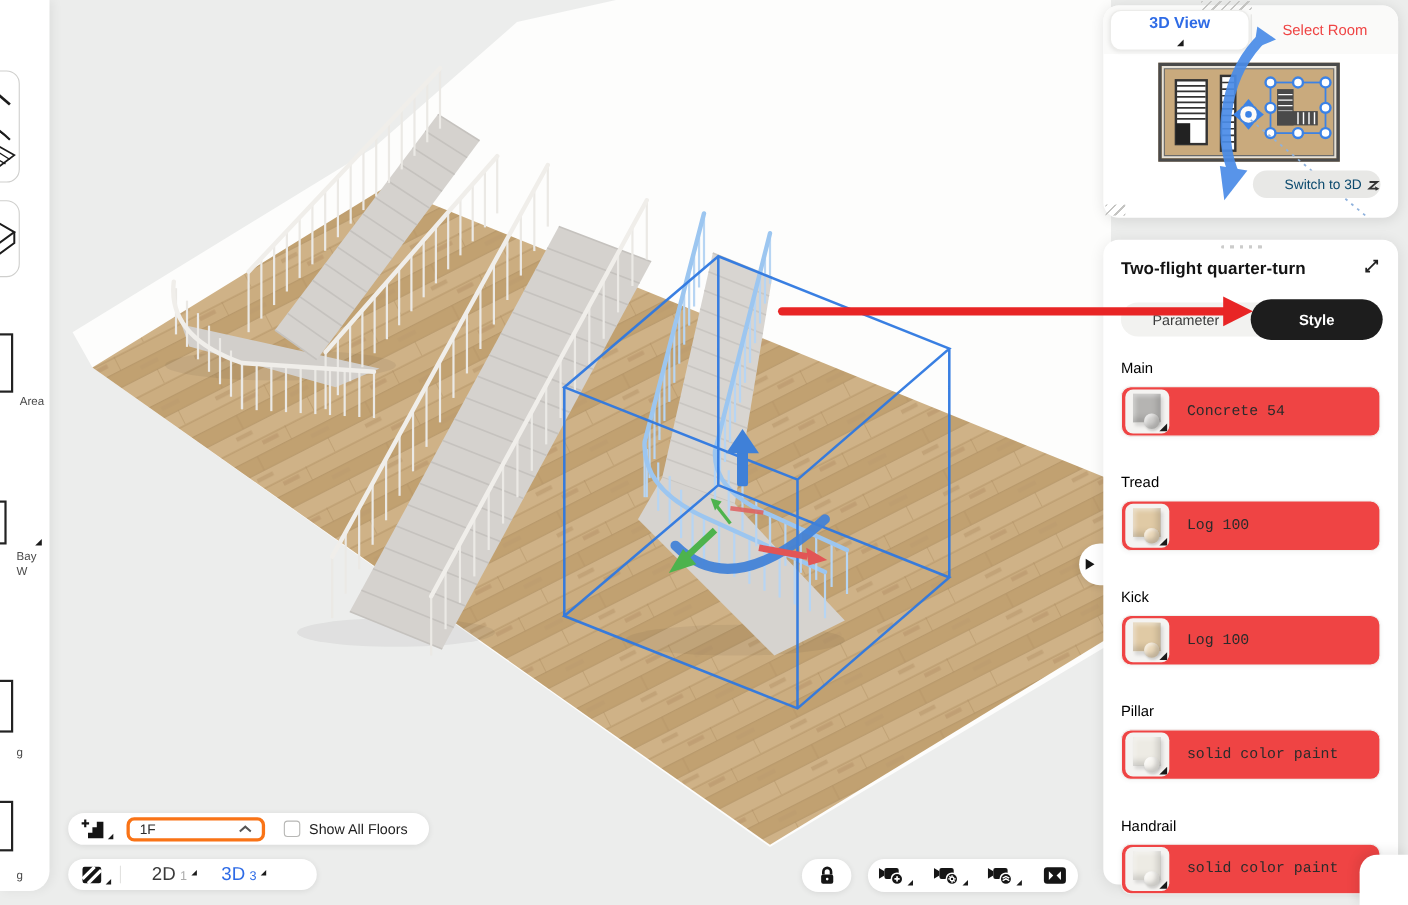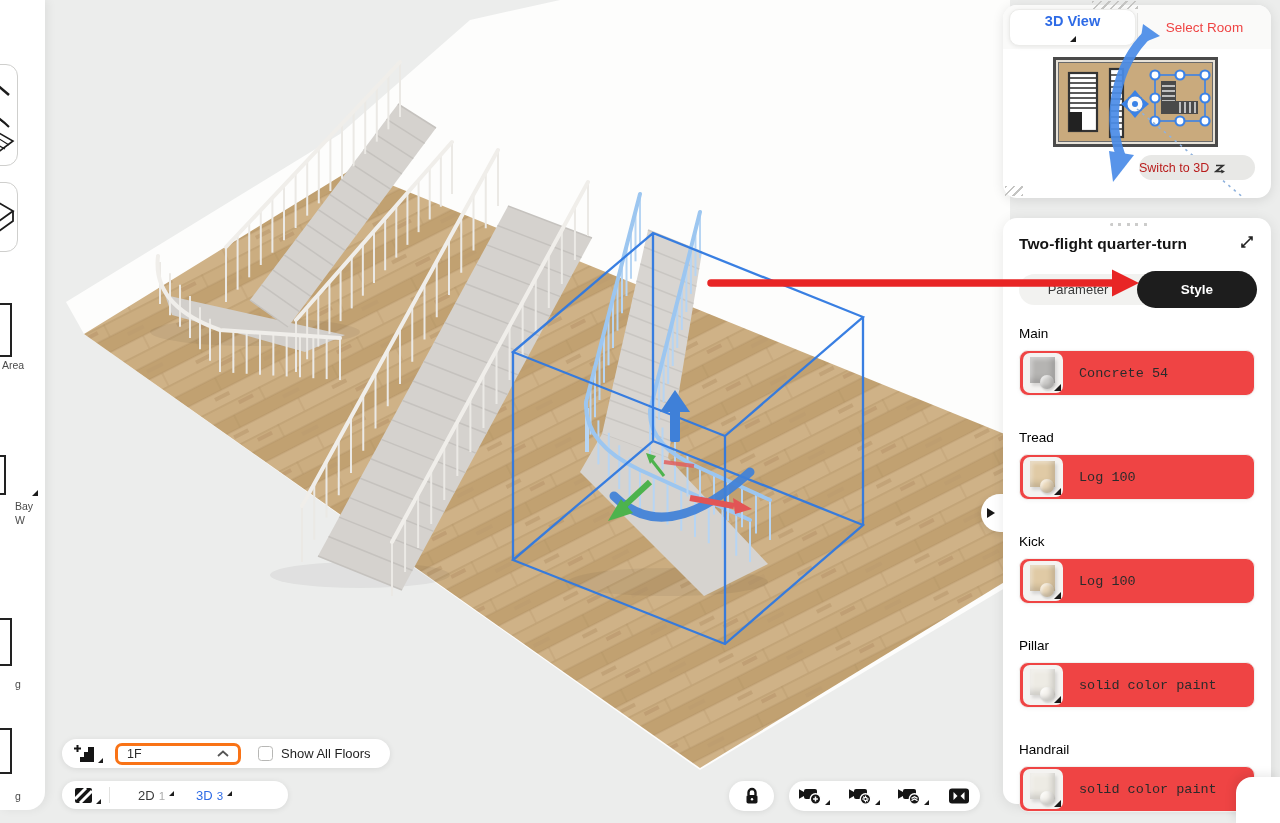--- a/index.html
+++ b/index.html
@@ -25,21 +25,21 @@
   #mm-pill { position:absolute; left:6px; top:4px; width:127px; height:37px; background:#fff; border:1px solid #ececea;
     border-radius:10px; box-shadow:0 1px 4px rgba(0,0,0,.08); display:flex; align-items:center; justify-content:center; gap:7px;flex-direction:column; }
   #mm-pill span { color:#2e6be6; font-weight:bold; font-size:14.5px; }
   #mm-divider { position:absolute; left:134px; top:8px; width:1px; height:28px; background:#e4e4e2; }
   #mm-room-tab { position:absolute; left:135px; top:0; right:0; height:44px; display:flex; align-items:center;
     justify-content:center; font-size:13.5px; color:#ef4444; border-radius:0 14px 0 0; }
   #mm-thumb { position:absolute; left:50px; top:52px; width:165px; height:90px; background:#c9aa7d;
     border:3px solid #4a4a4a; box-shadow:inset 0 0 0 2px #e7e2d8, inset 0 0 0 3px #6a6a6a; }
   #mm-svg { position:absolute; inset:0; pointer-events:none; }
   #mm-switch { position:absolute; left:136px; top:150px; width:116px; height:25px; background:#e8e8e6; border-radius:13px;
-    display:flex; align-items:center; justify-content:flex-start; gap:5px; font-size:12.5px; color:#b91c1c; }
+    display:flex; align-items:center; justify-content:flex-end; gap:5px; font-size:12.5px; color:#0c4a6e; }
 
   .hatch { position:absolute; background:repeating-linear-gradient(135deg,#c4c4c2 0 1.5px,transparent 1.5px 6px); z-index:21; }
   .grip-dots { position:absolute; width:38px; height:3px; z-index:21;
     background:repeating-linear-gradient(90deg,#cccccb 0 3px,transparent 3px 8.5px); border-radius:2px; }
 
   
   #props { position:absolute; left:1003px; top:218px; width:268px; height:586px; background:#fff;
     border-radius:14px; box-shadow:0 2px 14px rgba(0,0,0,.09); z-index:20; padding:16px 16px 0 16px; }
   #props-title-row { display:flex; align-items:center; }
   #props-title { font-size:15.5px; font-weight:bold; color:#141414; letter-spacing:.1px; }
@@ -75,21 +75,21 @@
   #floor-dd { margin-left:12px; width:126px; height:22px; border:3px solid #f97316; border-radius:7px;
     display:flex; align-items:center; padding:0 9px; }
   #floor-dd span { font-size:12.5px; color:#2d2d2d; }
   #floor-dd svg { margin-left:auto; }
   #checkbox { margin-left:17px; width:15px; height:15px; border:1.5px solid #b7b7b5; border-radius:3.5px; background:#fff; }
   #show-all-label { margin-left:8px; font-size:13px; color:#1f1f1f; }
 
   #toggle-pill { left:62px; top:781px; width:226px; height:28px; padding:0 12px; }
   .tgl-divider { width:1px; height:16px; background:#e2e2e0; margin:0 10px 0 8px; }
   .mode { display:flex; align-items:baseline; gap:4px; }
-  .mode .m { font-size:13px; color:#3a3a3a; }
+  .mode .m { font-size:17px; color:#3a3a3a; }
   .mode .c { font-size:11.5px; color:#ababab; }
   .mode.active .m, .mode.active .c { color:#2e6be6; }
   .mode-tri { width:0; height:0; border-bottom:5px solid #1c1c1c; border-left:5px solid transparent;
     margin:10px 0 0 4px; align-self:flex-start; }
 
   #lock-pill { left:729px; top:781px; width:45px; height:30px; justify-content:center; }
   #cam-pill { left:789px; top:781px; width:191px; height:30px; padding:0 10px; justify-content:space-between; }
   .cam-unit { display:flex; align-items:flex-end; }
   .cam-unit .corner-tri { margin:0 0 1px 2px; border-bottom-width:5px; border-left-width:5px; }
 
@@ -382,21 +382,21 @@
       <path d="M22,74 L40,84 M28,70 L44,80" stroke="#1c1c1c" stroke-width="1.2"></path>
     </svg>
   </div>
   <div class="sb-box" style="top:182px; height:70px;">
     <svg width="52" height="68" viewBox="0 0 52 68">
       <path d="M10,34 L34,20 L48,28 L26,44 Z" fill="none" stroke="#1c1c1c" stroke-width="1.8"></path>
       <path d="M26,44 L26,54 L10,44 L10,34 M48,28 L48,38 L26,54" fill="none" stroke="#1c1c1c" stroke-width="1.8"></path>
     </svg>
   </div>
   <div class="sb-rect" style="left:-14px; top:303px; width:26px; height:54px;"></div>
-  <div class="sb-label" style="left:2px; top:359px;">Area</div>
+  <div class="sb-label" style="left:18px; top:359px;">Area</div>
   <div class="sb-rect" style="left:-18px; top:455px; width:24px; height:40px;"></div>
   <div class="corner-tri abs" style="left:32px; top:490px;"></div>
   <div class="sb-label" style="left:15px; top:500px;">Bay</div>
   <div class="sb-label" style="left:15px; top:514px;">W</div>
   <div class="sb-rect" style="left:-12px; top:618px; width:24px; height:48px;"></div>
   <div class="sb-label" style="left:15px; top:678px;">g</div>
   <div class="sb-rect" style="left:-12px; top:728px; width:24px; height:46px;"></div>
   <div class="sb-label" style="left:15px; top:790px;">g</div>
 </div>
 

